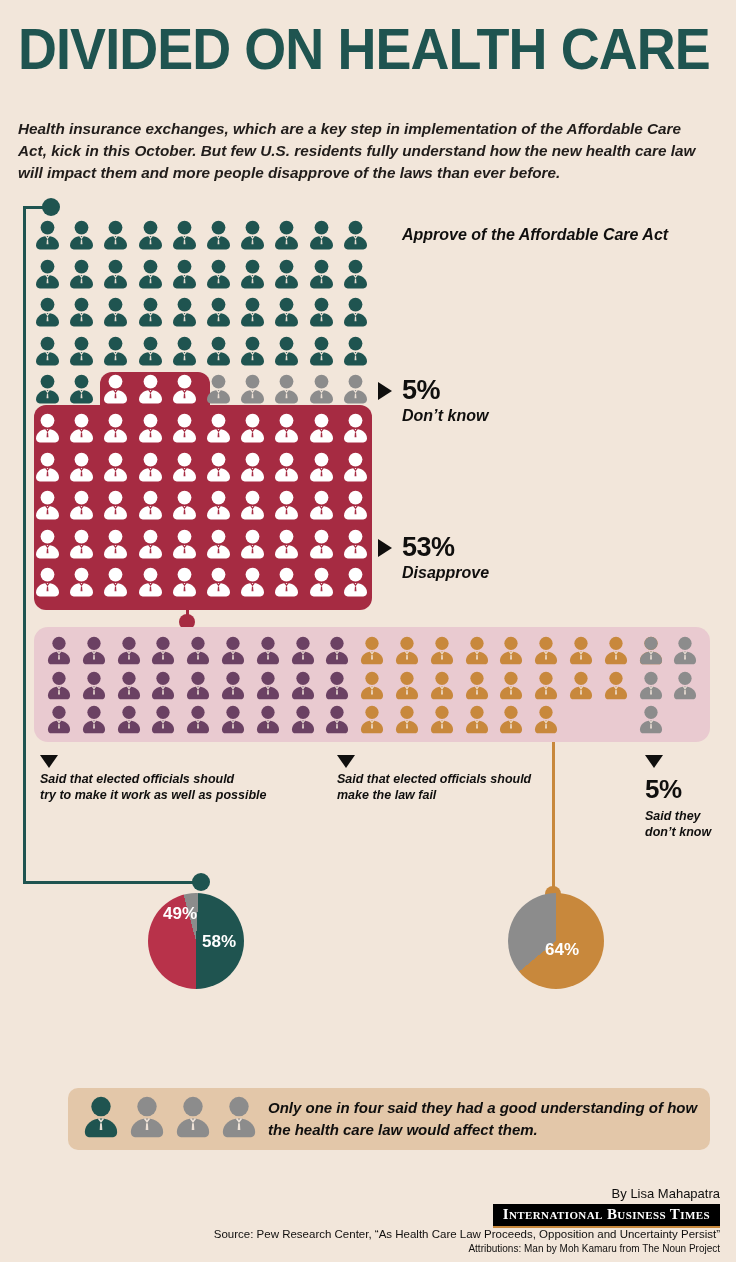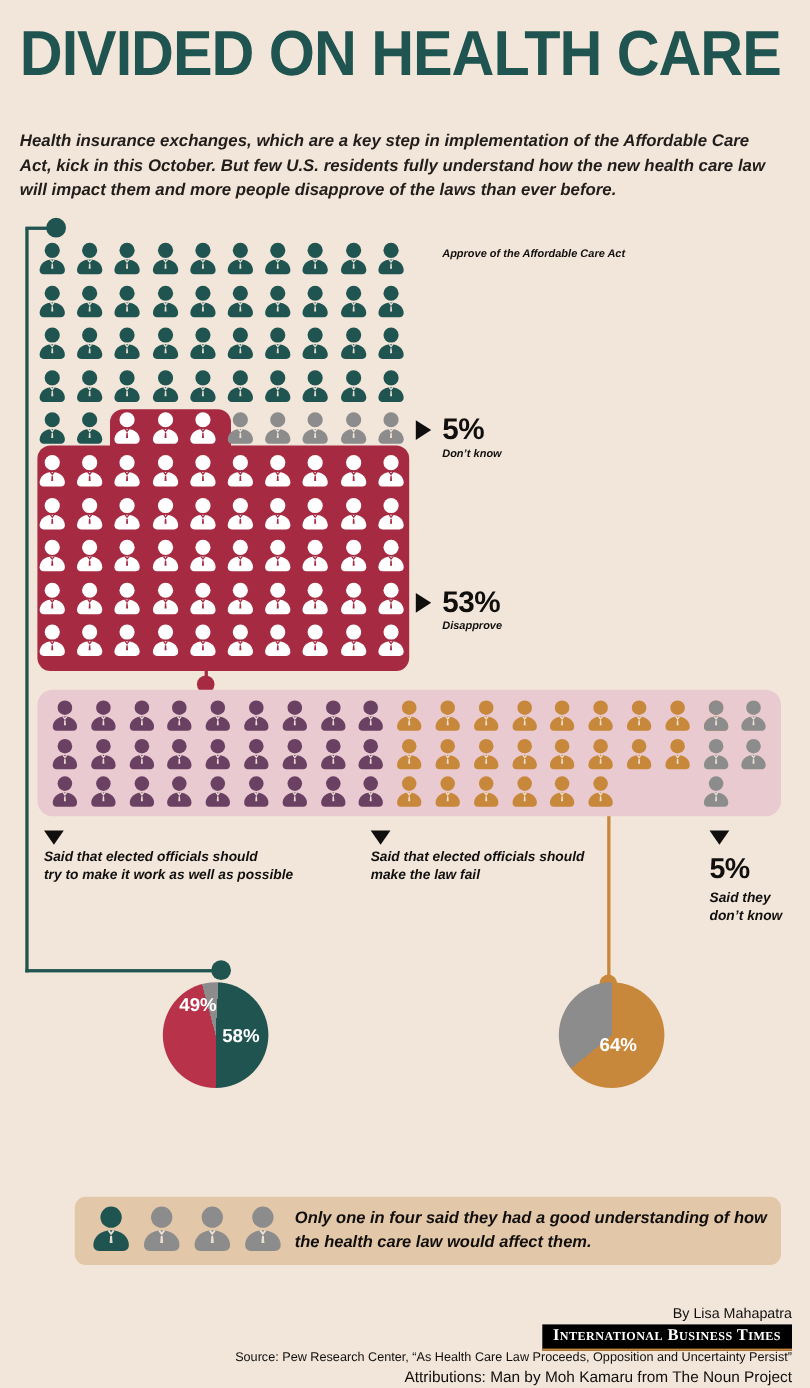--- a/index.html
+++ b/index.html
@@ -64,21 +64,21 @@
     border-top:9px solid transparent;
     border-bottom:9px solid transparent;
     display:inline-block;vertical-align:middle;
   }
   .pct{
     font-size:27px;font-weight:bold;color:#100f0e;
     display:inline-block;vertical-align:middle;margin-left:10px;
     letter-spacing:-.5px;
   }
   .pct-sub{
-    font-size:10px;font-weight:bold;font-style:italic;color:#100f0e;
+    font-size:16px;font-weight:bold;font-style:italic;color:#100f0e;
     margin-left:24px;margin-top:1px;white-space:nowrap;
   }
   .pct-note{
     font-size:15px;font-weight:bold;font-style:italic;color:#a62b42;
     margin-left:24px;margin-top:3px;white-space:nowrap;
   }
 
   
   .pinkband{
     position:absolute;left:34px;top:627px;width:676px;height:115px;
@@ -115,21 +115,21 @@
 
   
   .byline{position:absolute;right:16px;top:1186px;font-size:13px;color:#100f0e;}
   .ibt{
     position:absolute;right:16px;top:1204px;background:#000;color:#fff;
     font-family:"Liberation Serif", serif;font-variant:small-caps;font-weight:bold;
     font-size:15px;padding:2px 10px 3px 10px;letter-spacing:.4px;
     border-bottom:2px solid #c8883c;
   }
   .source{position:absolute;right:16px;top:1228px;font-size:11.5px;color:#100f0e;text-align:right;}
-  .attrib{position:absolute;right:16px;top:1243px;font-size:14px;color:#100f0e;text-align:right;}
+  .attrib{position:absolute;right:16px;top:1243px;font-size:10px;color:#100f0e;text-align:right;}
 </style>
 </head>
 <body>
 
 <div class="canvas">
 
   <div class="title">DIVIDED ON HEALTH CARE</div>
   <div class="subtitle">Health insurance exchanges, which are a key step in implementation of the Affordable Care Act, kick in this October. But few U.S. residents fully understand how the new health care law will impact them and more people disapprove of the laws than ever before.</div>
 
   <div class="vline vline-main"></div>

